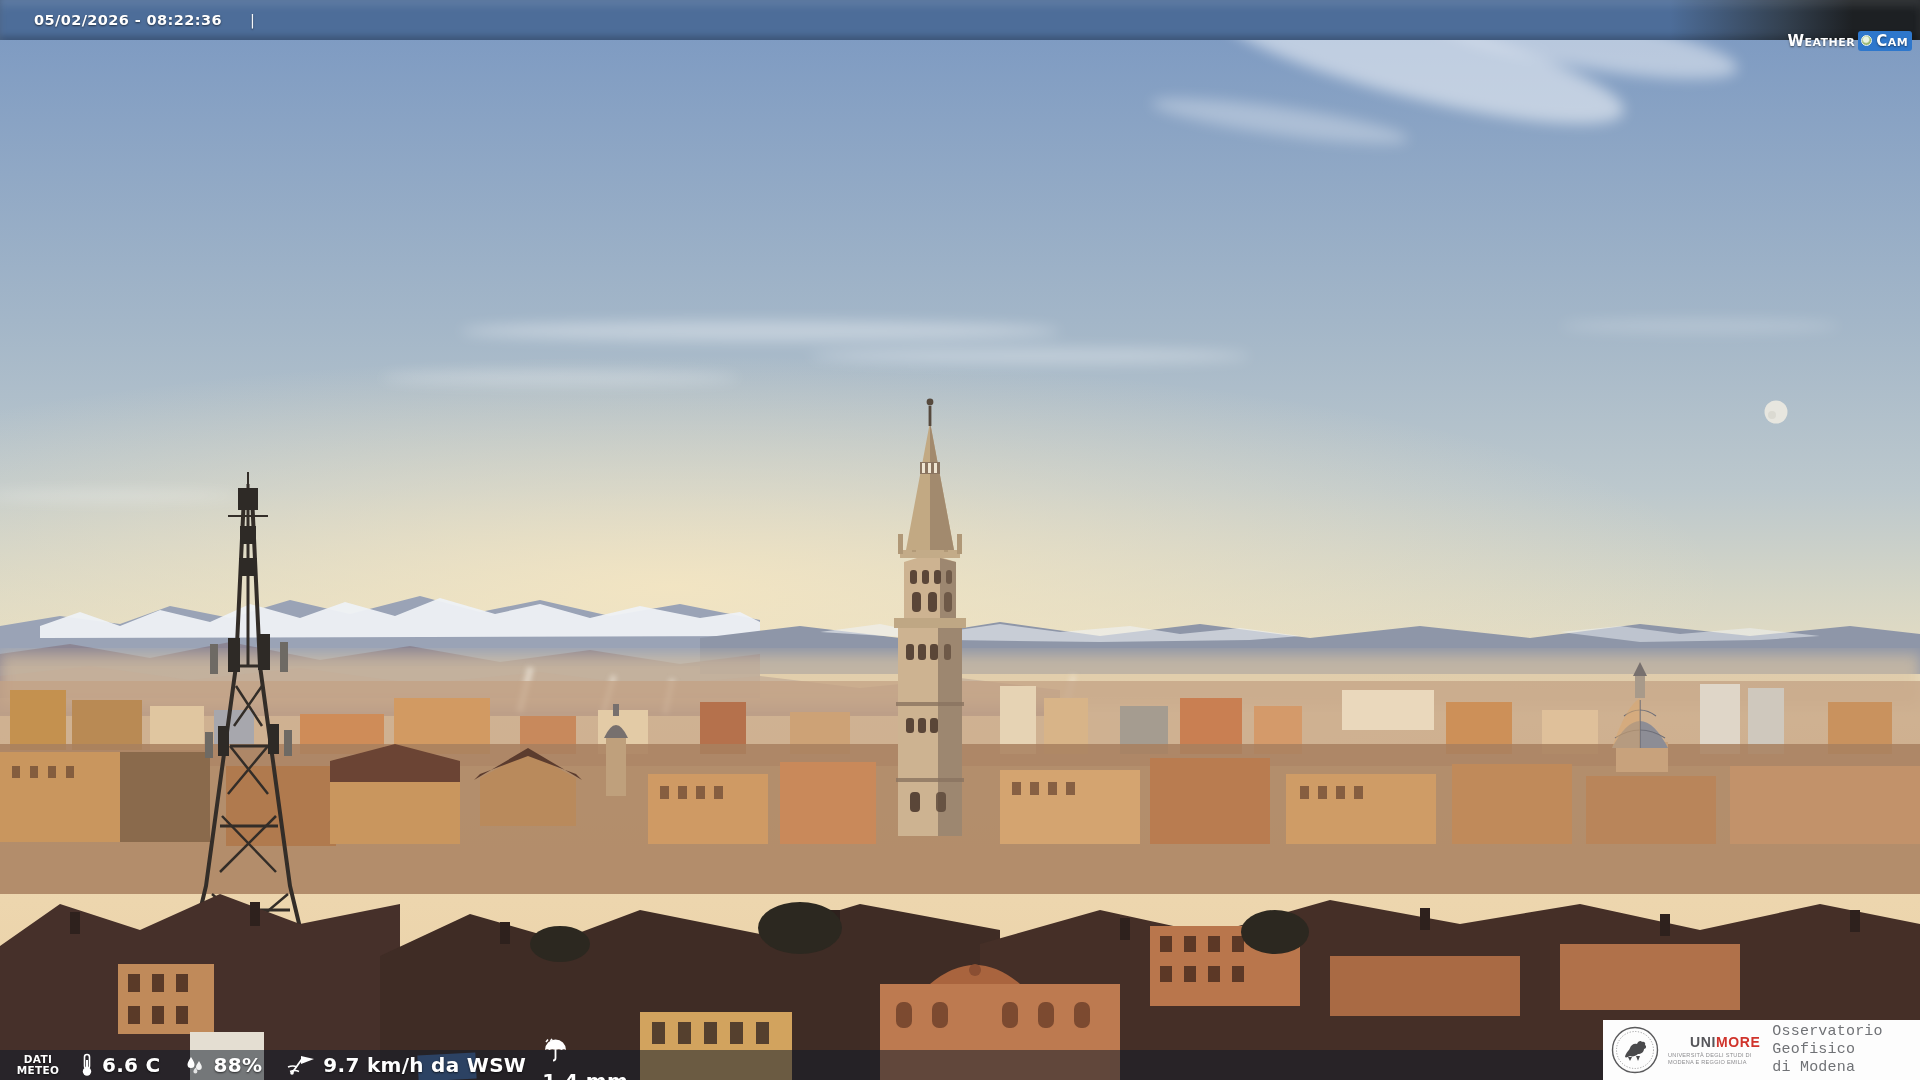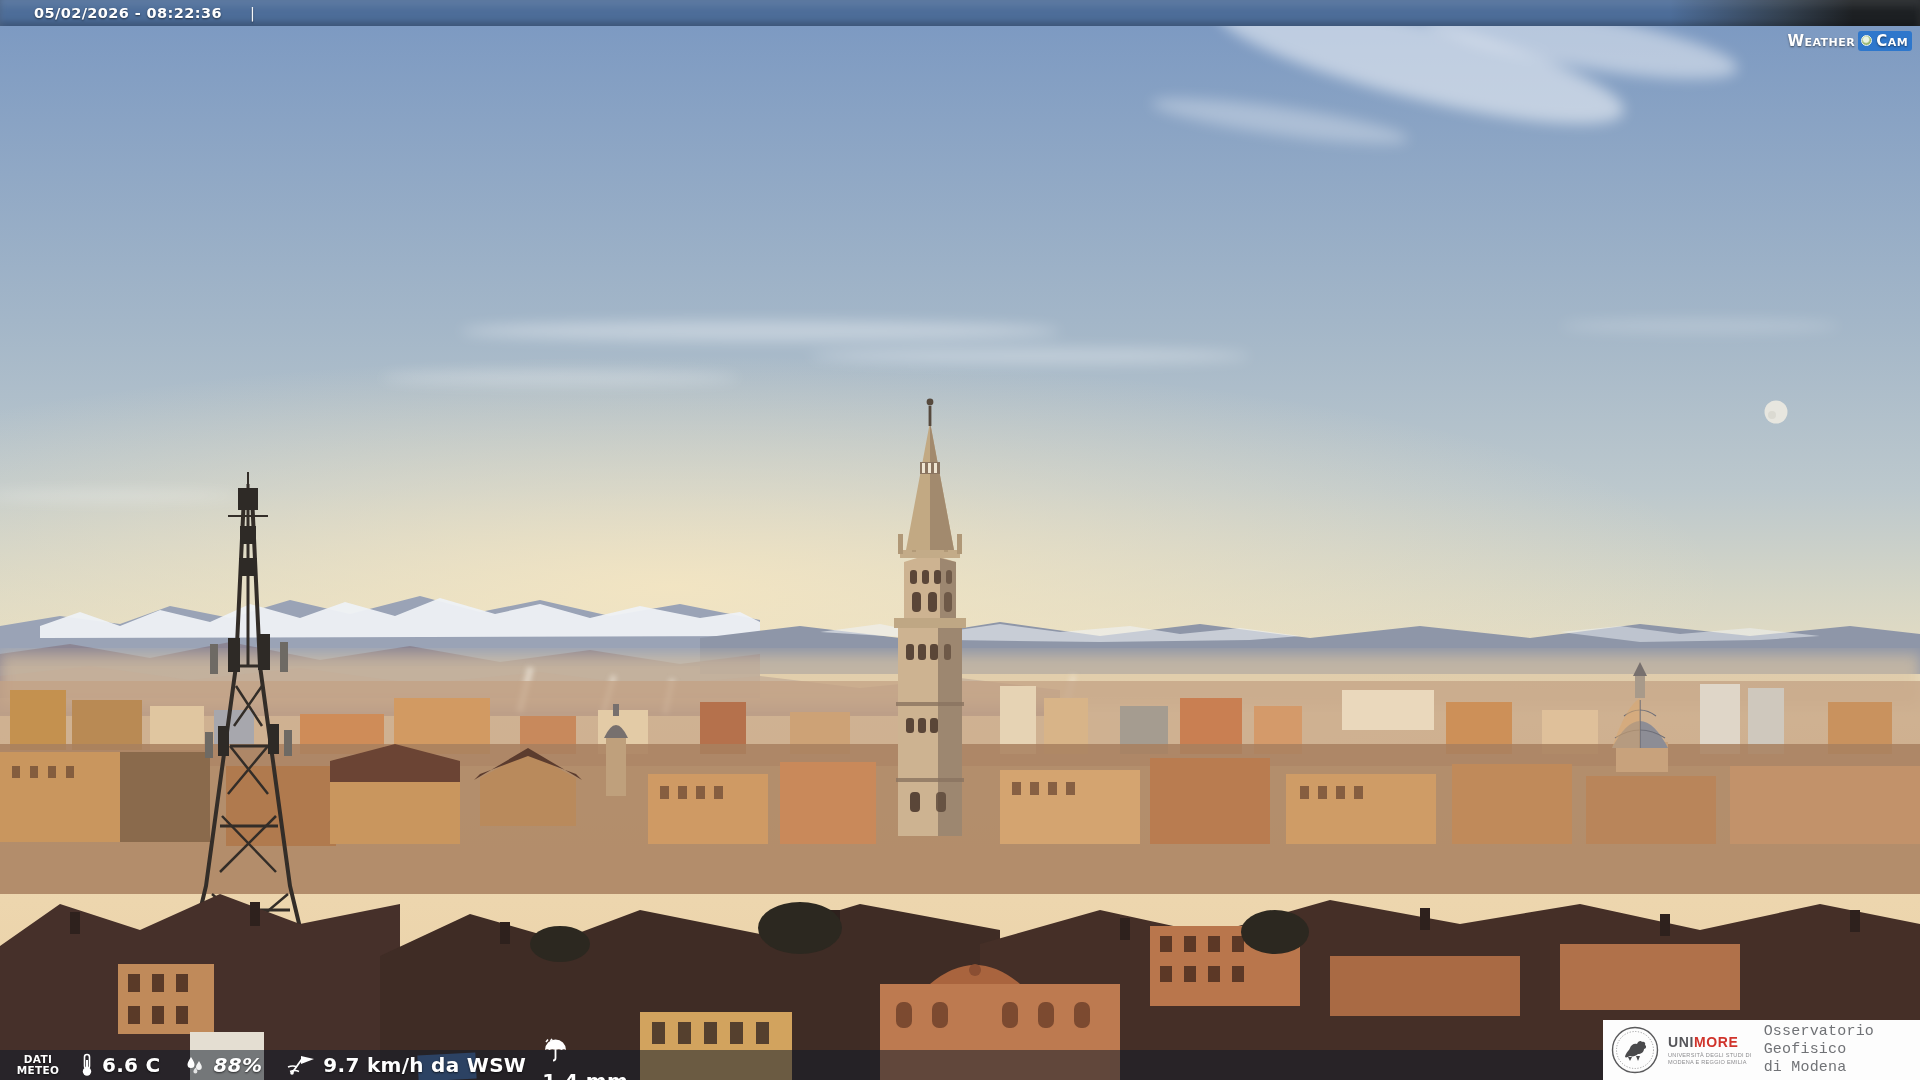--- a/index.html
+++ b/index.html
@@ -3,21 +3,21 @@
 <meta charset="utf-8">
 <style>
   html,body{margin:0;padding:0;}
   body{
     width:1920px;height:1080px;overflow:hidden;position:relative;
     font-family:"DejaVu Sans","Liberation Sans",sans-serif;
     background:#000;
   }
   
   .top-bar{
-    position:absolute;top:0;left:0;width:1920px;height:26px;z-index:30;
+    position:absolute;top:0;left:0;width:1920px;height:40px;z-index:30;
     background:linear-gradient(90deg,var(--topbar-blue) 0%,var(--topbar-blue) 87%, #33404f 93%, var(--topbar-dark) 96.5%, var(--topbar-dark) 100%);
     box-shadow:inset 0 6px 8px rgba(255,255,255,.10), inset 0 -4px 6px rgba(0,0,0,.22);
     display:flex;align-items:center;
     color:#fff;font-weight:700;font-size:14.5px;letter-spacing:.4px;
     text-shadow:0 1px 2px rgba(0,0,0,.55);
     white-space:nowrap;
   }
   .top-bar .ts{margin-left:34px;}
   .top-bar .sep{margin:0 28px;font-weight:400;opacity:.95;}
   
@@ -46,30 +46,30 @@
     background:var(--footer-overlay);
     display:flex;align-items:center;color:#fff;
     text-shadow:0 1px 2px rgba(0,0,0,.65);
   }
   .meteo-label{
     margin-left:14px;width:48px;text-align:center;line-height:11px;
     font-size:10.5px;font-weight:700;letter-spacing:.3px;
   }
   .metric{display:flex;gap:7px;font-size:20px;font-weight:700;letter-spacing:.3px;}
   .metric svg{display:block;}
-  .m1{margin-left:17px;} .m2{margin-left:22px;font-style:italic;} .m3{margin-left:24px;} .m4{margin-left:16px;flex-direction:column;}
+  .m1{margin-left:17px;} .m2{margin-left:22px;} .m3{margin-left:24px;} .m4{margin-left:16px;flex-direction:column;}
   
   .brand-box{
     position:absolute;right:0;bottom:0;width:317px;height:60px;z-index:40;
     background:#fdfdfd;display:flex;align-items:center;
   }
   .seal{margin-left:8px;flex:0 0 auto;}
   .uni-block{margin-left:9px;flex:0 0 auto;}
   .uni-word{font-size:14px;font-weight:700;letter-spacing:.6px;line-height:15px;
-    font-family:"Liberation Sans",sans-serif;}
+    font-family:"Liberation Sans",sans-serif;margin-left:22px;}
   .uni-word .uni{color:#56565a;} .uni-word .more{color:var(--unimore-red);}
   .uni-sub{font-size:5.6px;color:#8d8d90;letter-spacing:.25px;line-height:6.6px;margin-top:2px;
     font-family:"Liberation Sans",sans-serif;}
   .org-block{margin-left:12px;color:#707276;font-size:15px;line-height:18px;
     font-family:Liberation Mono, monospace;letter-spacing:.2px;}
 </style>
 </head>
 <body>
 
 <div class="top-bar">

